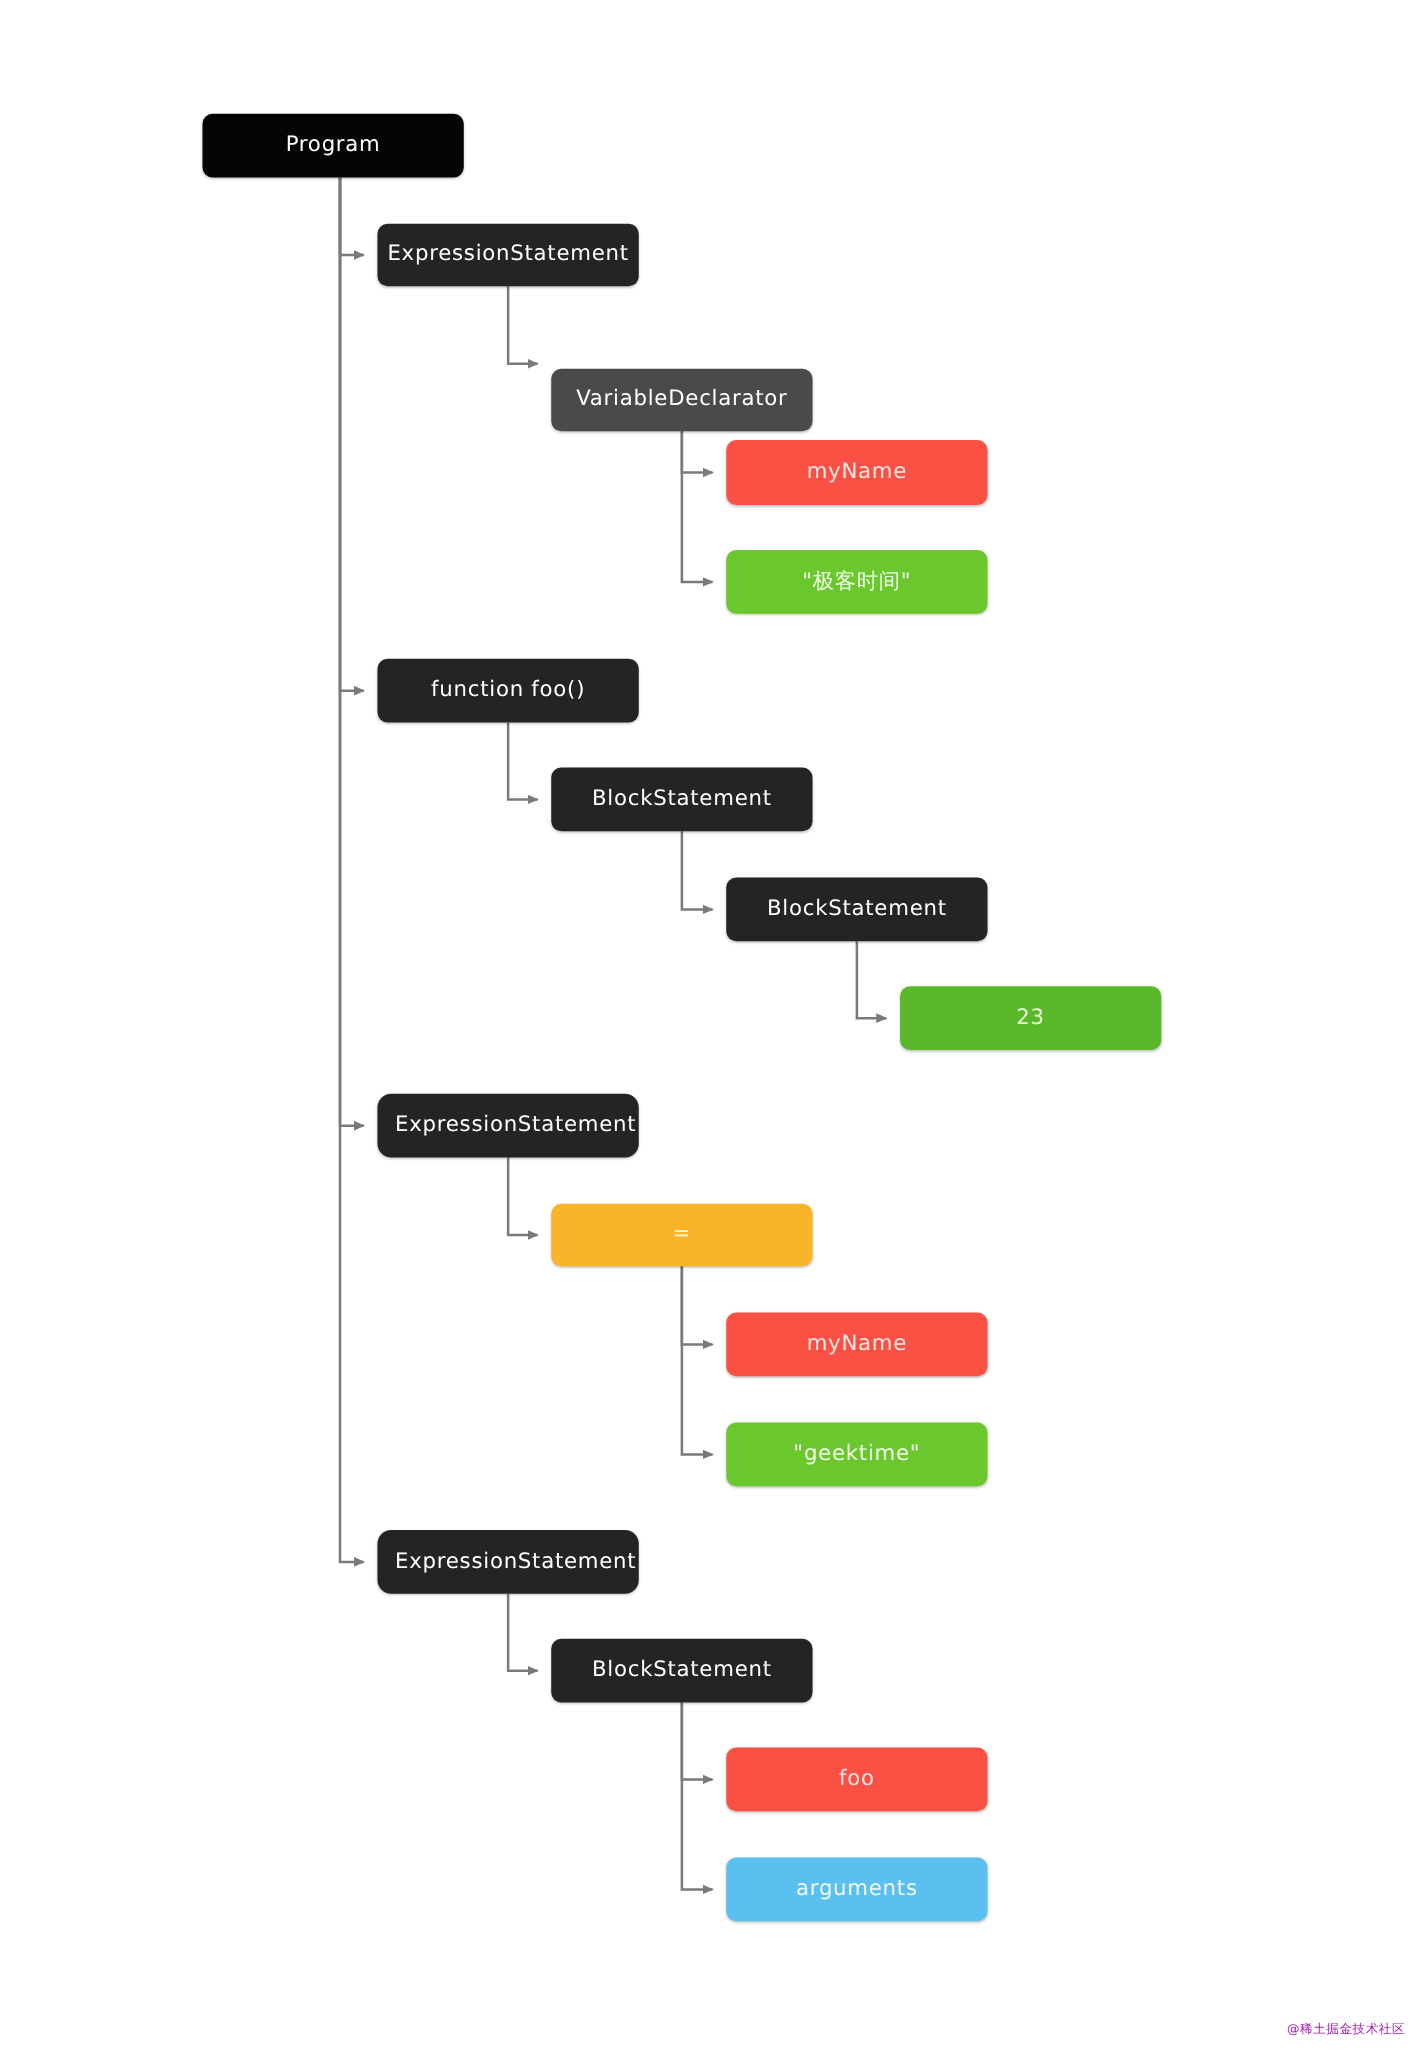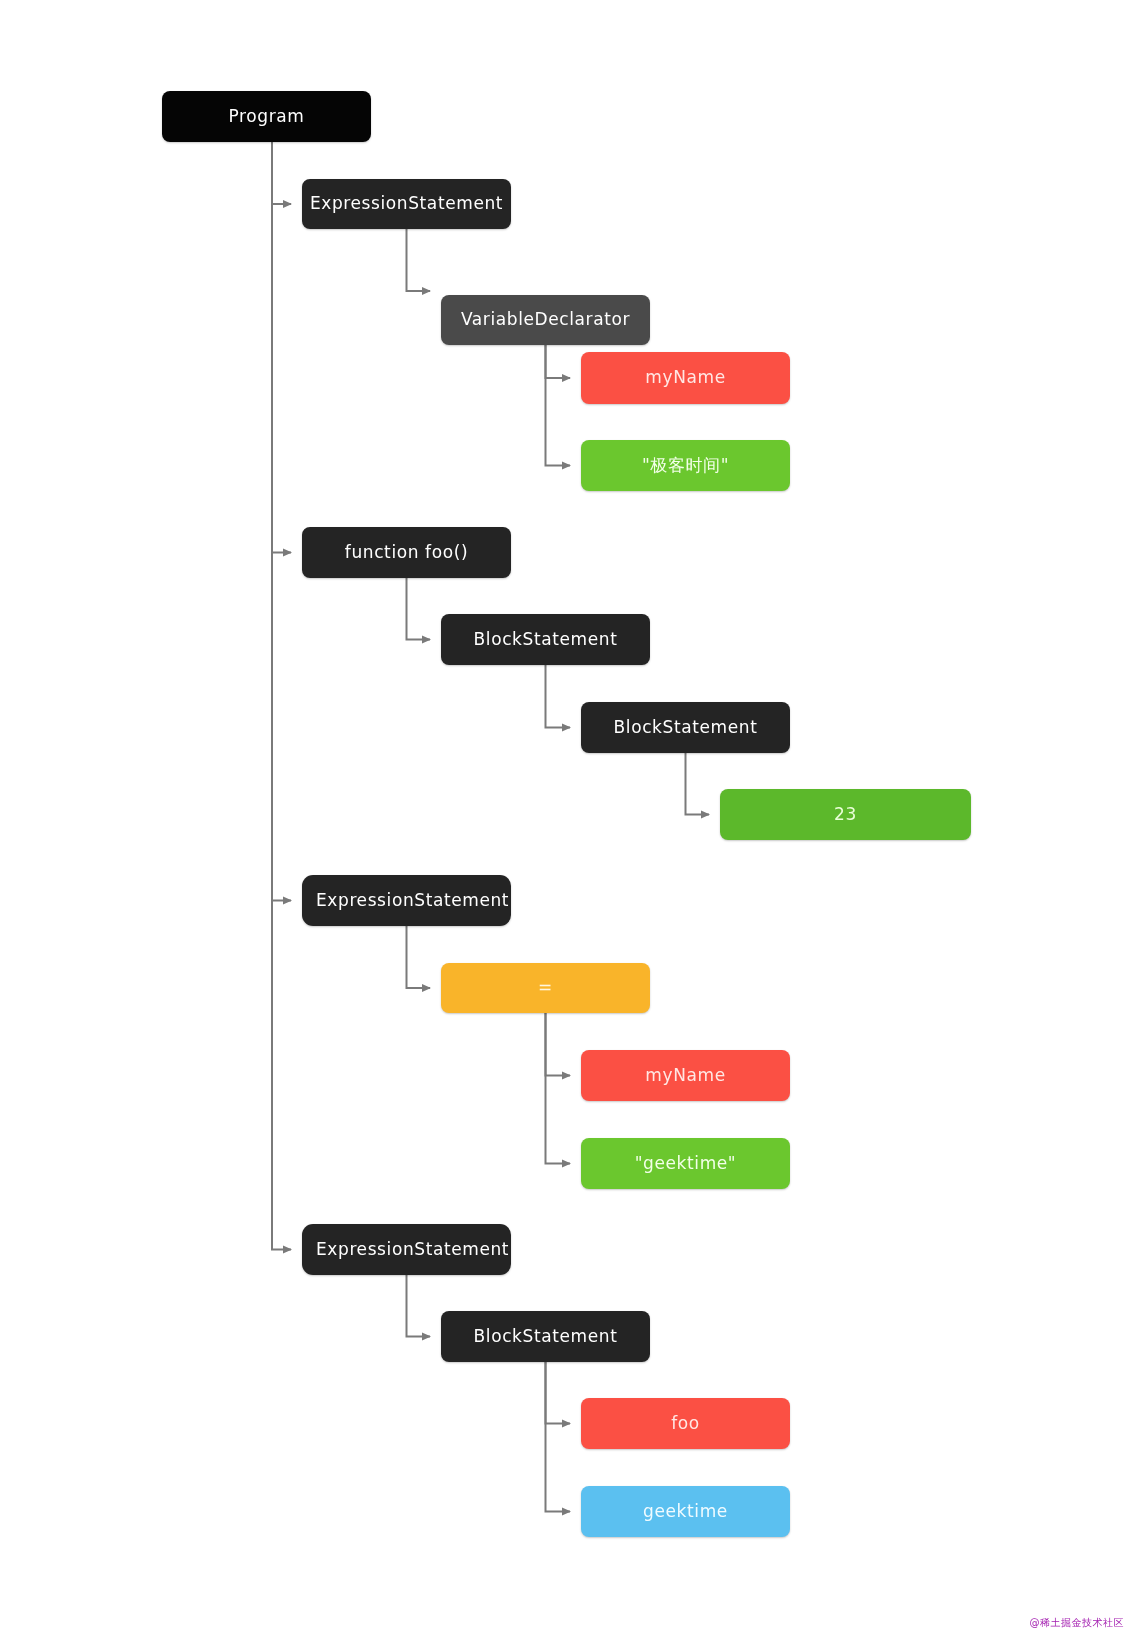--- a/index.html
+++ b/index.html
@@ -122,25 +122,25 @@
 
   <div id="nodes">
       <div class="node n-root" style="left: 162px; top: 91px; width: 209px; height: 51px;">Program</div>
       <div class="node n-dark" style="left: 302px; top: 179px; width: 209px; height: 50px;">ExpressionStatement</div>
       <div class="node n-gray" style="left: 441px; top: 266px; width: 209px; height: 50px;">VariableDeclarator</div>
       <div class="node n-red" style="left: 581px; top: 352px; width: 209px; height: 52px;">myName</div>
       <div class="node n-green" style="left: 581px; top: 440px; width: 209px; height: 51px;">"极客时间"</div>
       <div class="node n-dark" style="left: 302px; top: 527px; width: 209px; height: 51px;">function foo()</div>
       <div class="node n-dark" style="left: 441px; top: 614px; width: 209px; height: 51px;">BlockStatement</div>
       <div class="node n-dark" style="left: 581px; top: 702px; width: 209px; height: 51px;">BlockStatement</div>
-      <div class="node n-green-dk" style="left: 720px; top: 789px; width: 251px; height: 51px;">23</div>
+      <div class="node n-green-dk" style="left: 720px; top: 789px; width: 209px; height: 51px;">23</div>
       <div class="node n-dark wrap" style="left: 302px; top: 875px; width: 209px; height: 51px;">ExpressionStatement</div>
       <div class="node n-orange" style="left: 441px; top: 963px; width: 209px; height: 50px;">=</div>
       <div class="node n-red" style="left: 581px; top: 1050px; width: 209px; height: 51px;">myName</div>
       <div class="node n-green" style="left: 581px; top: 1138px; width: 209px; height: 51px;">"geektime"</div>
       <div class="node n-dark wrap" style="left: 302px; top: 1224px; width: 209px; height: 51px;">ExpressionStatement</div>
       <div class="node n-dark" style="left: 441px; top: 1311px; width: 209px; height: 51px;">BlockStatement</div>
       <div class="node n-red" style="left: 581px; top: 1398px; width: 209px; height: 51px;">foo</div>
-      <div class="node n-blue" style="left: 581px; top: 1486px; width: 209px; height: 51px;">geektime</div>
+      <div class="node n-blue" style="left: 581px; top: 1486px; width: 209px; height: 51px;">arguments</div>
     </div>
 
   <div class="watermark">@稀土掘金技术社区</div>
 </div>
 
 </body></html>

